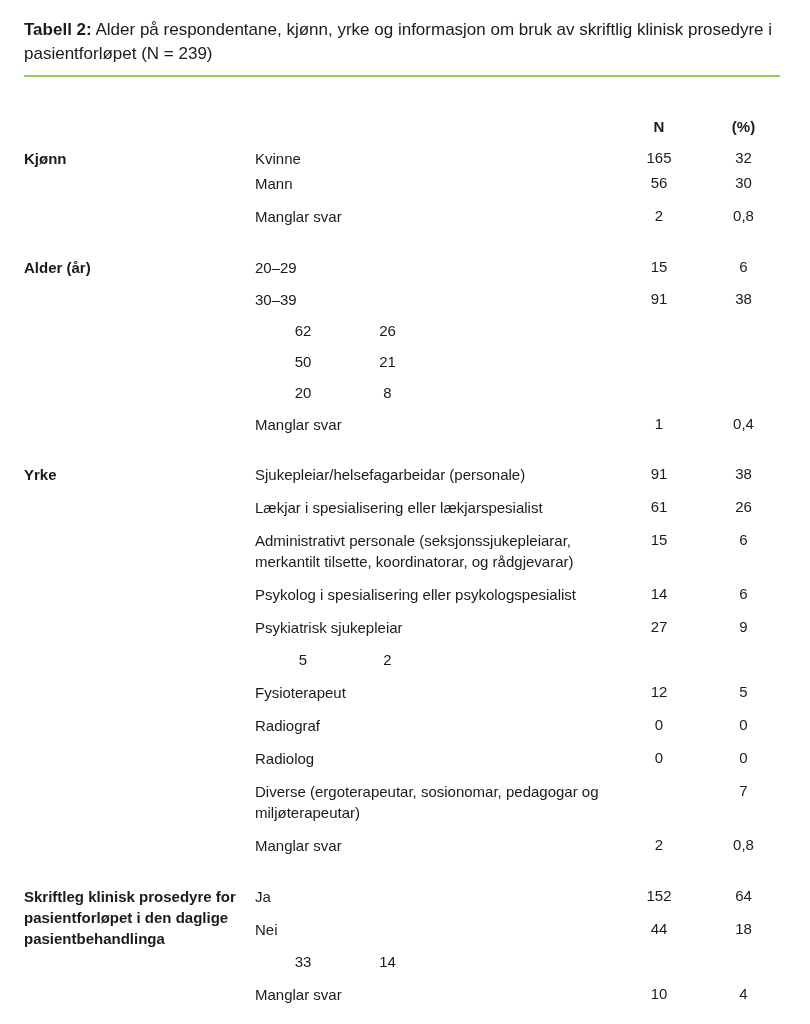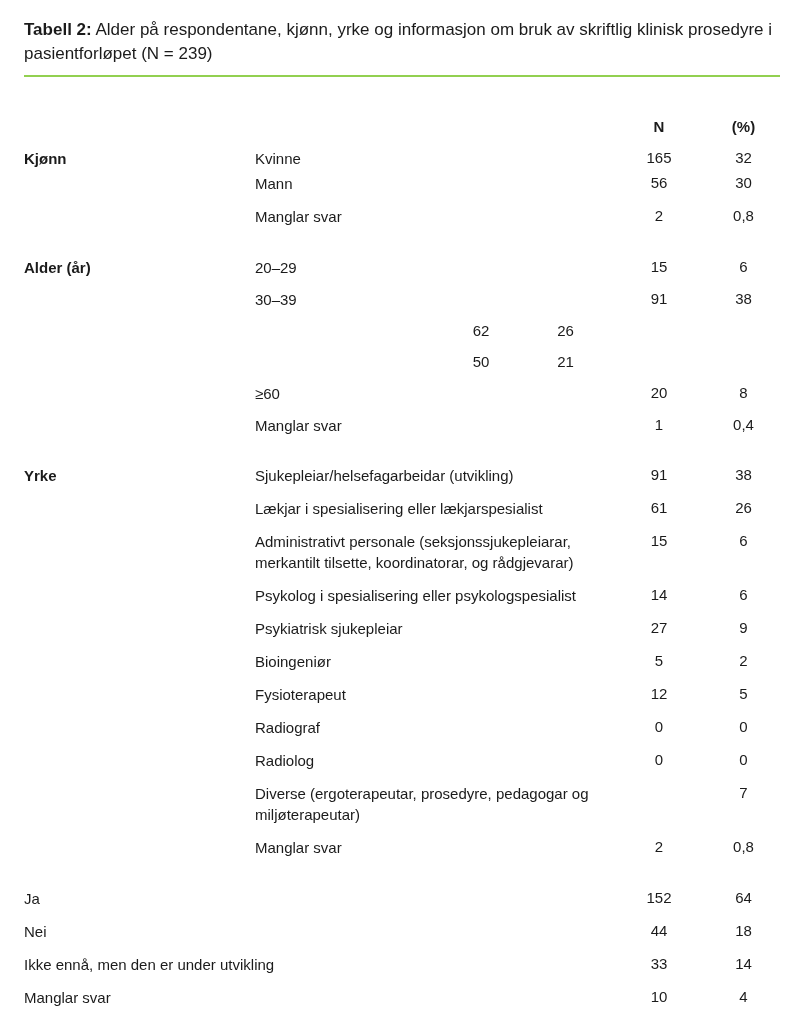--- a/index.html
+++ b/index.html
@@ -30,21 +30,21 @@
   .col-cat { width: 231px; flex: none; padding-right: 10px; font-weight: bold; line-height: 21px; }
   .col-val { flex: 1 1 auto; padding-right: 10px; line-height: 21px; }
   .col-n   { width: 96px; flex: none; text-align: center; }
   .col-pct { width: 73px; flex: none; text-align: center; }
 
   .tsection { display: flex; margin-bottom: 18px; }
   .tsection .rows { flex: 1 1 auto; min-width: 0; display: block; }
 
   .row { display: flex; margin-bottom: 12px; }
   .row-tight { margin-bottom: 4px; justify-content: space-between; }
-  .row-alder { margin-bottom: 11px; justify-content: center; }
+  .row-alder { margin-bottom: 11px; }
 </style>
 </head>
 <body>
 
 <div class="page">
 
   <p class="caption"><b>Tabell 2:</b><span> Alder på respondentane, kjønn, yrke og informasjon om bruk av skriftlig klinisk prosedyre i pasientforløpet (N = 239)</span></p>
 
   <div class="rule rule-top"></div>
 
@@ -91,37 +91,36 @@
       </div>
       <div class="row row-alder">
         <div class="col-n">62</div>
         <div class="col-pct">26</div>
       </div>
       <div class="row row-alder">
         <div class="col-n">50</div>
         <div class="col-pct">21</div>
       </div>
       <div class="row row-alder">
-        <div class="col-val">≥60</div>
         <div class="col-n">20</div>
         <div class="col-pct">8</div>
       </div>
       <div class="row row-alder">
         <div class="col-val">Manglar svar</div>
         <div class="col-n">1</div>
         <div class="col-pct">0,4</div>
       </div>
     </div>
   </div>
 
   <div class="tsection">
     <div class="col-cat">Yrke</div>
     <div class="rows">
       <div class="row">
-        <div class="col-val">Sjukepleiar/helsefagarbeidar (utvikling)</div>
+        <div class="col-val">Sjukepleiar/helsefagarbeidar (personale)</div>
         <div class="col-n">91</div>
         <div class="col-pct">38</div>
       </div>
       <div class="row">
         <div class="col-val">Lækjar i spesialisering eller lækjarspesialist</div>
         <div class="col-n">61</div>
         <div class="col-pct">26</div>
       </div>
       <div class="row">
         <div class="col-val">Administrativt personale (seksjonssjukepleiarar, merkantilt tilsette, koordinatorar, og rådgjevarar)</div>
@@ -132,65 +131,64 @@
         <div class="col-val">Psykolog i spesialisering eller psykologspesialist</div>
         <div class="col-n">14</div>
         <div class="col-pct">6</div>
       </div>
       <div class="row">
         <div class="col-val">Psykiatrisk sjukepleiar</div>
         <div class="col-n">27</div>
         <div class="col-pct">9</div>
       </div>
       <div class="row">
-        <div class="col-val">Bioingeniør</div>
         <div class="col-n">5</div>
         <div class="col-pct">2</div>
       </div>
       <div class="row">
         <div class="col-val">Fysioterapeut</div>
         <div class="col-n">12</div>
         <div class="col-pct">5</div>
       </div>
       <div class="row">
         <div class="col-val">Radiograf</div>
         <div class="col-n">0</div>
         <div class="col-pct">0</div>
       </div>
       <div class="row">
         <div class="col-val">Radiolog</div>
         <div class="col-n">0</div>
         <div class="col-pct">0</div>
       </div>
       <div class="row">
-        <div class="col-val">Diverse (ergoterapeutar, prosedyre, pedagogar og miljøterapeutar)</div>
+        <div class="col-val">Diverse (ergoterapeutar, sosionomar, pedagogar og miljøterapeutar)</div>
         <div class="col-pct">7</div>
       </div>
       <div class="row">
         <div class="col-val">Manglar svar</div>
         <div class="col-n">2</div>
         <div class="col-pct">0,8</div>
       </div>
     </div>
   </div>
 
   <div class="tsection">
+    <div class="col-cat">Skriftleg klinisk prosedyre for pasientforløpet i den daglige pasientbehandlinga</div>
     <div class="rows">
       <div class="row">
         <div class="col-val">Ja</div>
         <div class="col-n">152</div>
         <div class="col-pct">64</div>
       </div>
       <div class="row">
         <div class="col-val">Nei</div>
         <div class="col-n">44</div>
         <div class="col-pct">18</div>
       </div>
       <div class="row">
-        <div class="col-val">Ikke ennå, men den er under utvikling</div>
         <div class="col-n">33</div>
         <div class="col-pct">14</div>
       </div>
       <div class="row">
         <div class="col-val">Manglar svar</div>
         <div class="col-n">10</div>
         <div class="col-pct">4</div>
       </div>
     </div>
   </div>

